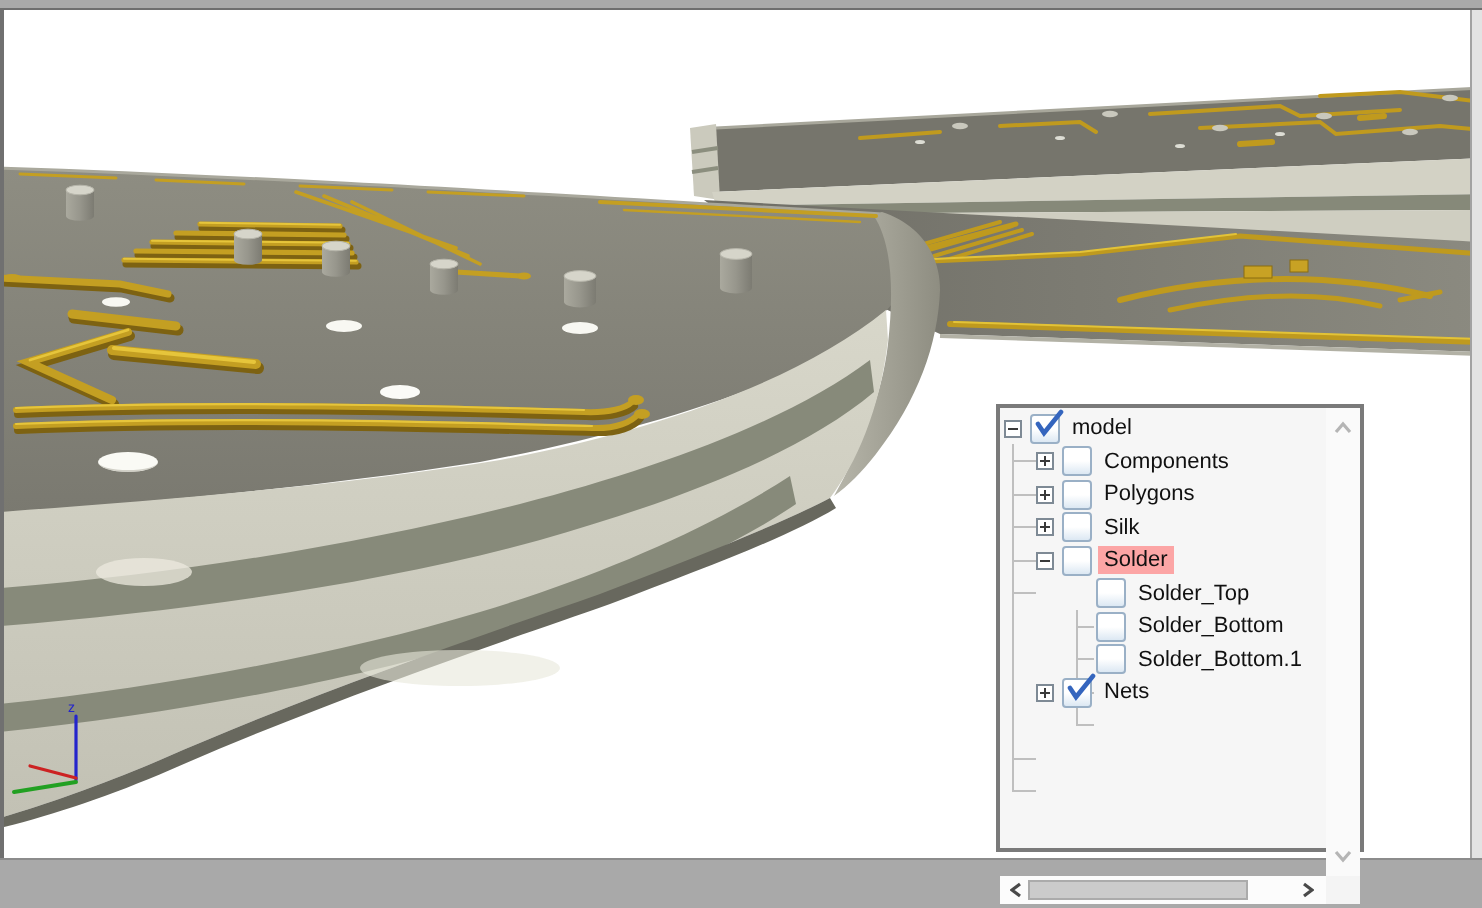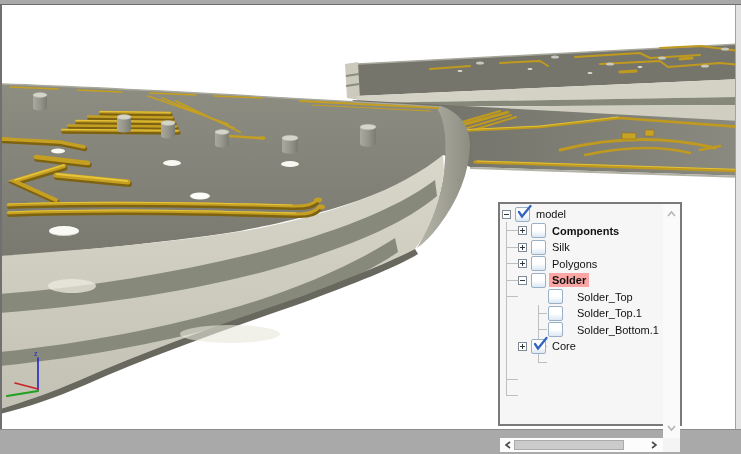--- a/index.html
+++ b/index.html
@@ -18,24 +18,24 @@
   
   #scene{position:absolute;left:0;top:0;z-index:1;}
 
   
   .panel{position:absolute;left:498px;top:202px;width:184px;height:224px;
          border:2px solid #7a7a7a;background:#f6f6f6;box-sizing:border-box;z-index:10;}
   .panel-content{position:absolute;left:0;top:0;width:180px;height:248px;}
 
   .tree{position:absolute;left:2px;top:2px;width:158px;z-index:3;}
   .row{display:flex;align-items:center;height:16.5px;font-size:11px;color:#111;white-space:nowrap;}
-  .row.bold .lbl{font-weight:700;}
+  .row.bold .lbl{font-weight:400;}
   .row.lvl0{padding-left:0;}
   .row.lvl1{padding-left:16px;}
-  .row.lvl2{padding-left:46px;gap:8px;}
+  .row.lvl2{padding-left:46px;}
   .lbl{padding:1px 3px;margin-left:-3px;}
   .row.selected .lbl{background:#fca5a5;}
 
   .exp{width:9px;height:9px;border:1px solid #7e8a95;background:#fff;position:relative;
        box-sizing:border-box;margin-right:4px;flex:0 0 auto;}
   .exp::before{content:"";position:absolute;left:1px;right:1px;top:3px;height:1px;background:#3a3a3a;}
   .exp.plus::after{content:"";position:absolute;top:1px;bottom:1px;left:3px;width:1px;background:#3a3a3a;}
 
   .cb{width:13px;height:13px;border:1px solid #9ab0c6;border-radius:2px;position:relative;
       background:linear-gradient(180deg,#ffffff 50%,#dce8f3 100%);margin-right:6px;flex:0 0 auto;}
@@ -268,52 +268,52 @@
           <span class="lbl">model</span>
         </div>
         <div class="row lvl1 bold">
           <span class="exp plus"></span>
           <span class="cb"></span>
           <span class="lbl">Components</span>
         </div>
         <div class="row lvl1">
           <span class="exp plus"></span>
           <span class="cb"></span>
-          <span class="lbl">Silk</span>
+          <span class="lbl">Polygons</span>
         </div>
         <div class="row lvl1">
           <span class="exp plus"></span>
           <span class="cb"></span>
-          <span class="lbl">Polygons</span>
+          <span class="lbl">Silk</span>
         </div>
         <div class="row lvl1 bold selected">
           <span class="exp minus"></span>
           <span class="cb"></span>
           <span class="lbl">Solder</span>
         </div>
         <div class="row lvl2">
           <span class="cb"></span>
           <span class="lbl">Solder_Top</span>
         </div>
         <div class="row lvl2">
           <span class="cb"></span>
-          <span class="lbl">Solder_Top.1</span>
+          <span class="lbl">Solder_Bottom</span>
         </div>
         <div class="row lvl2">
           <span class="cb"></span>
           <span class="lbl">Solder_Bottom.1</span>
         </div>
         <div class="row lvl1">
           <span class="exp plus"></span>
           <span class="cb checked">
               <svg class="chk" width="16" height="16" viewBox="0 0 16 16">
                 <path d="M3,8 L6,12.5 L14.5,2" fill="none" stroke="#3465be" stroke-width="2.3" stroke-linecap="round"></path>
               </svg>
             </span>
-          <span class="lbl">Core</span>
+          <span class="lbl">Nets</span>
         </div>
       </div>
 
       <div class="vscroll">
         <svg style="top:6px;" width="9" height="8" viewBox="0 0 9 8">
             <polyline points="1,6 4.5,2 8,6" fill="none" stroke="#b5b5b5" stroke-width="1.6"></polyline>
           </svg>
         <svg style="top:220px;" width="9" height="8" viewBox="0 0 9 8">
             <polyline points="1,2 4.5,6 8,2" fill="none" stroke="#b5b5b5" stroke-width="1.6"></polyline>
           </svg>

